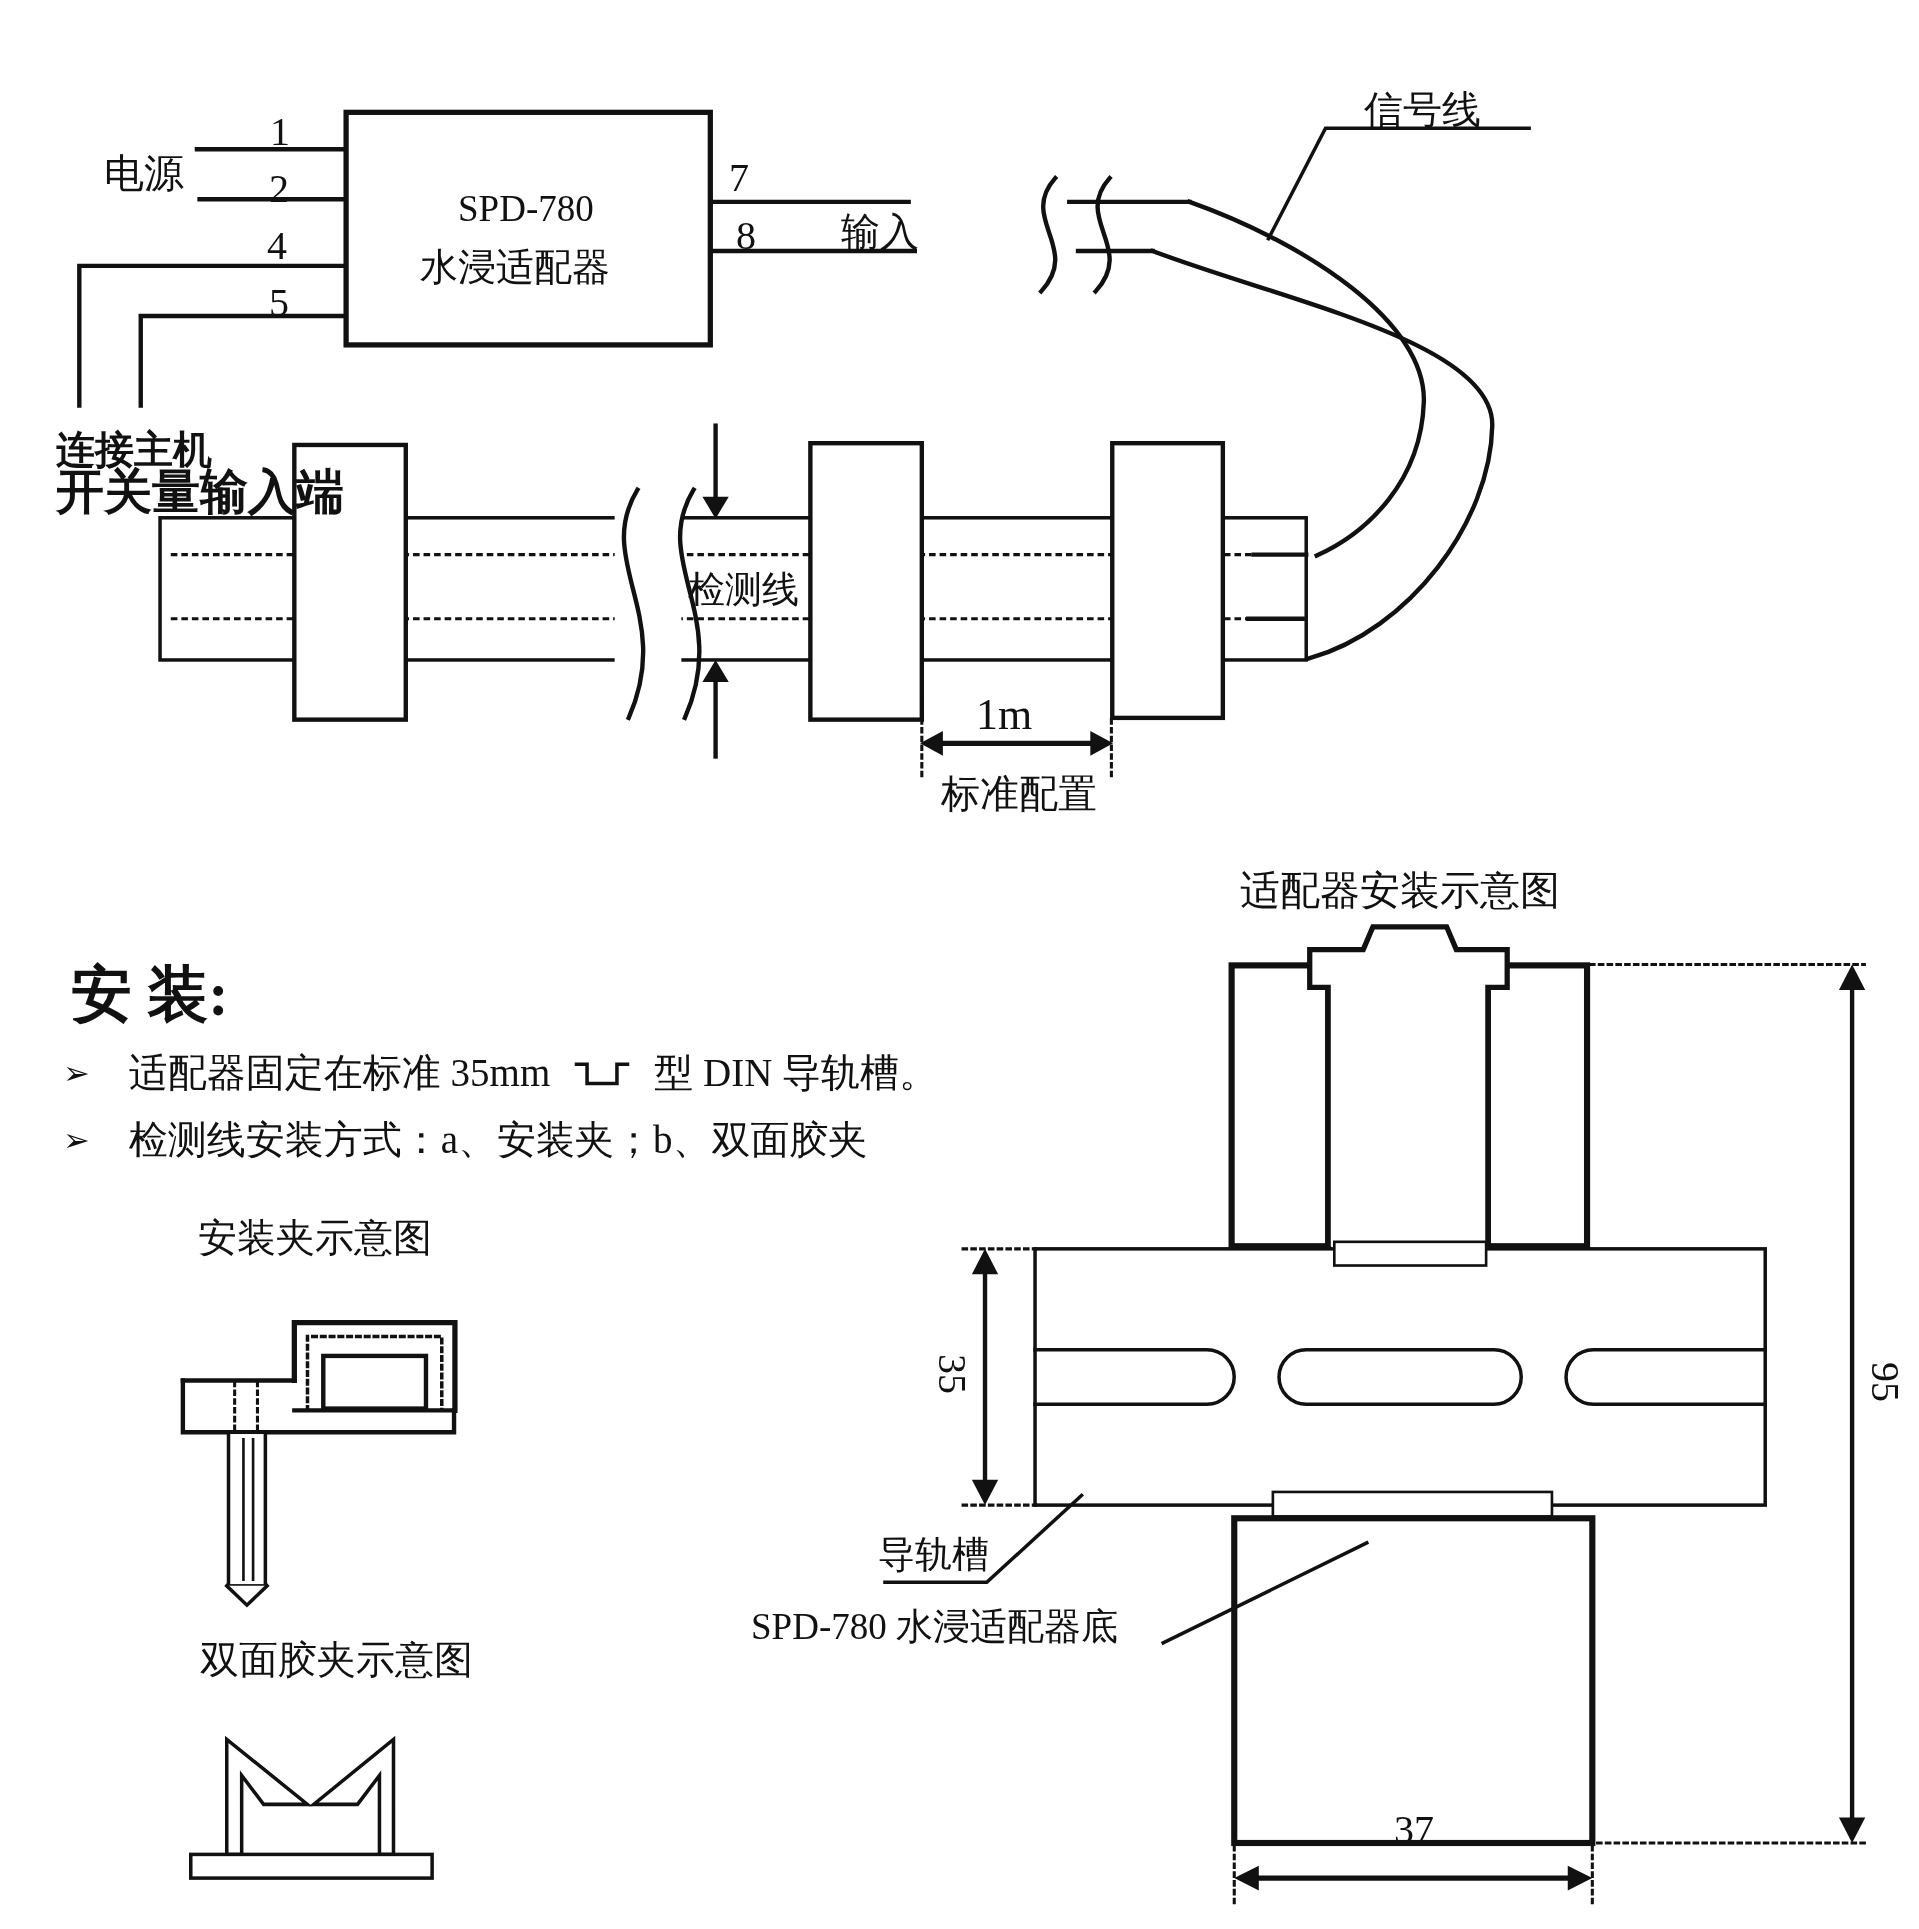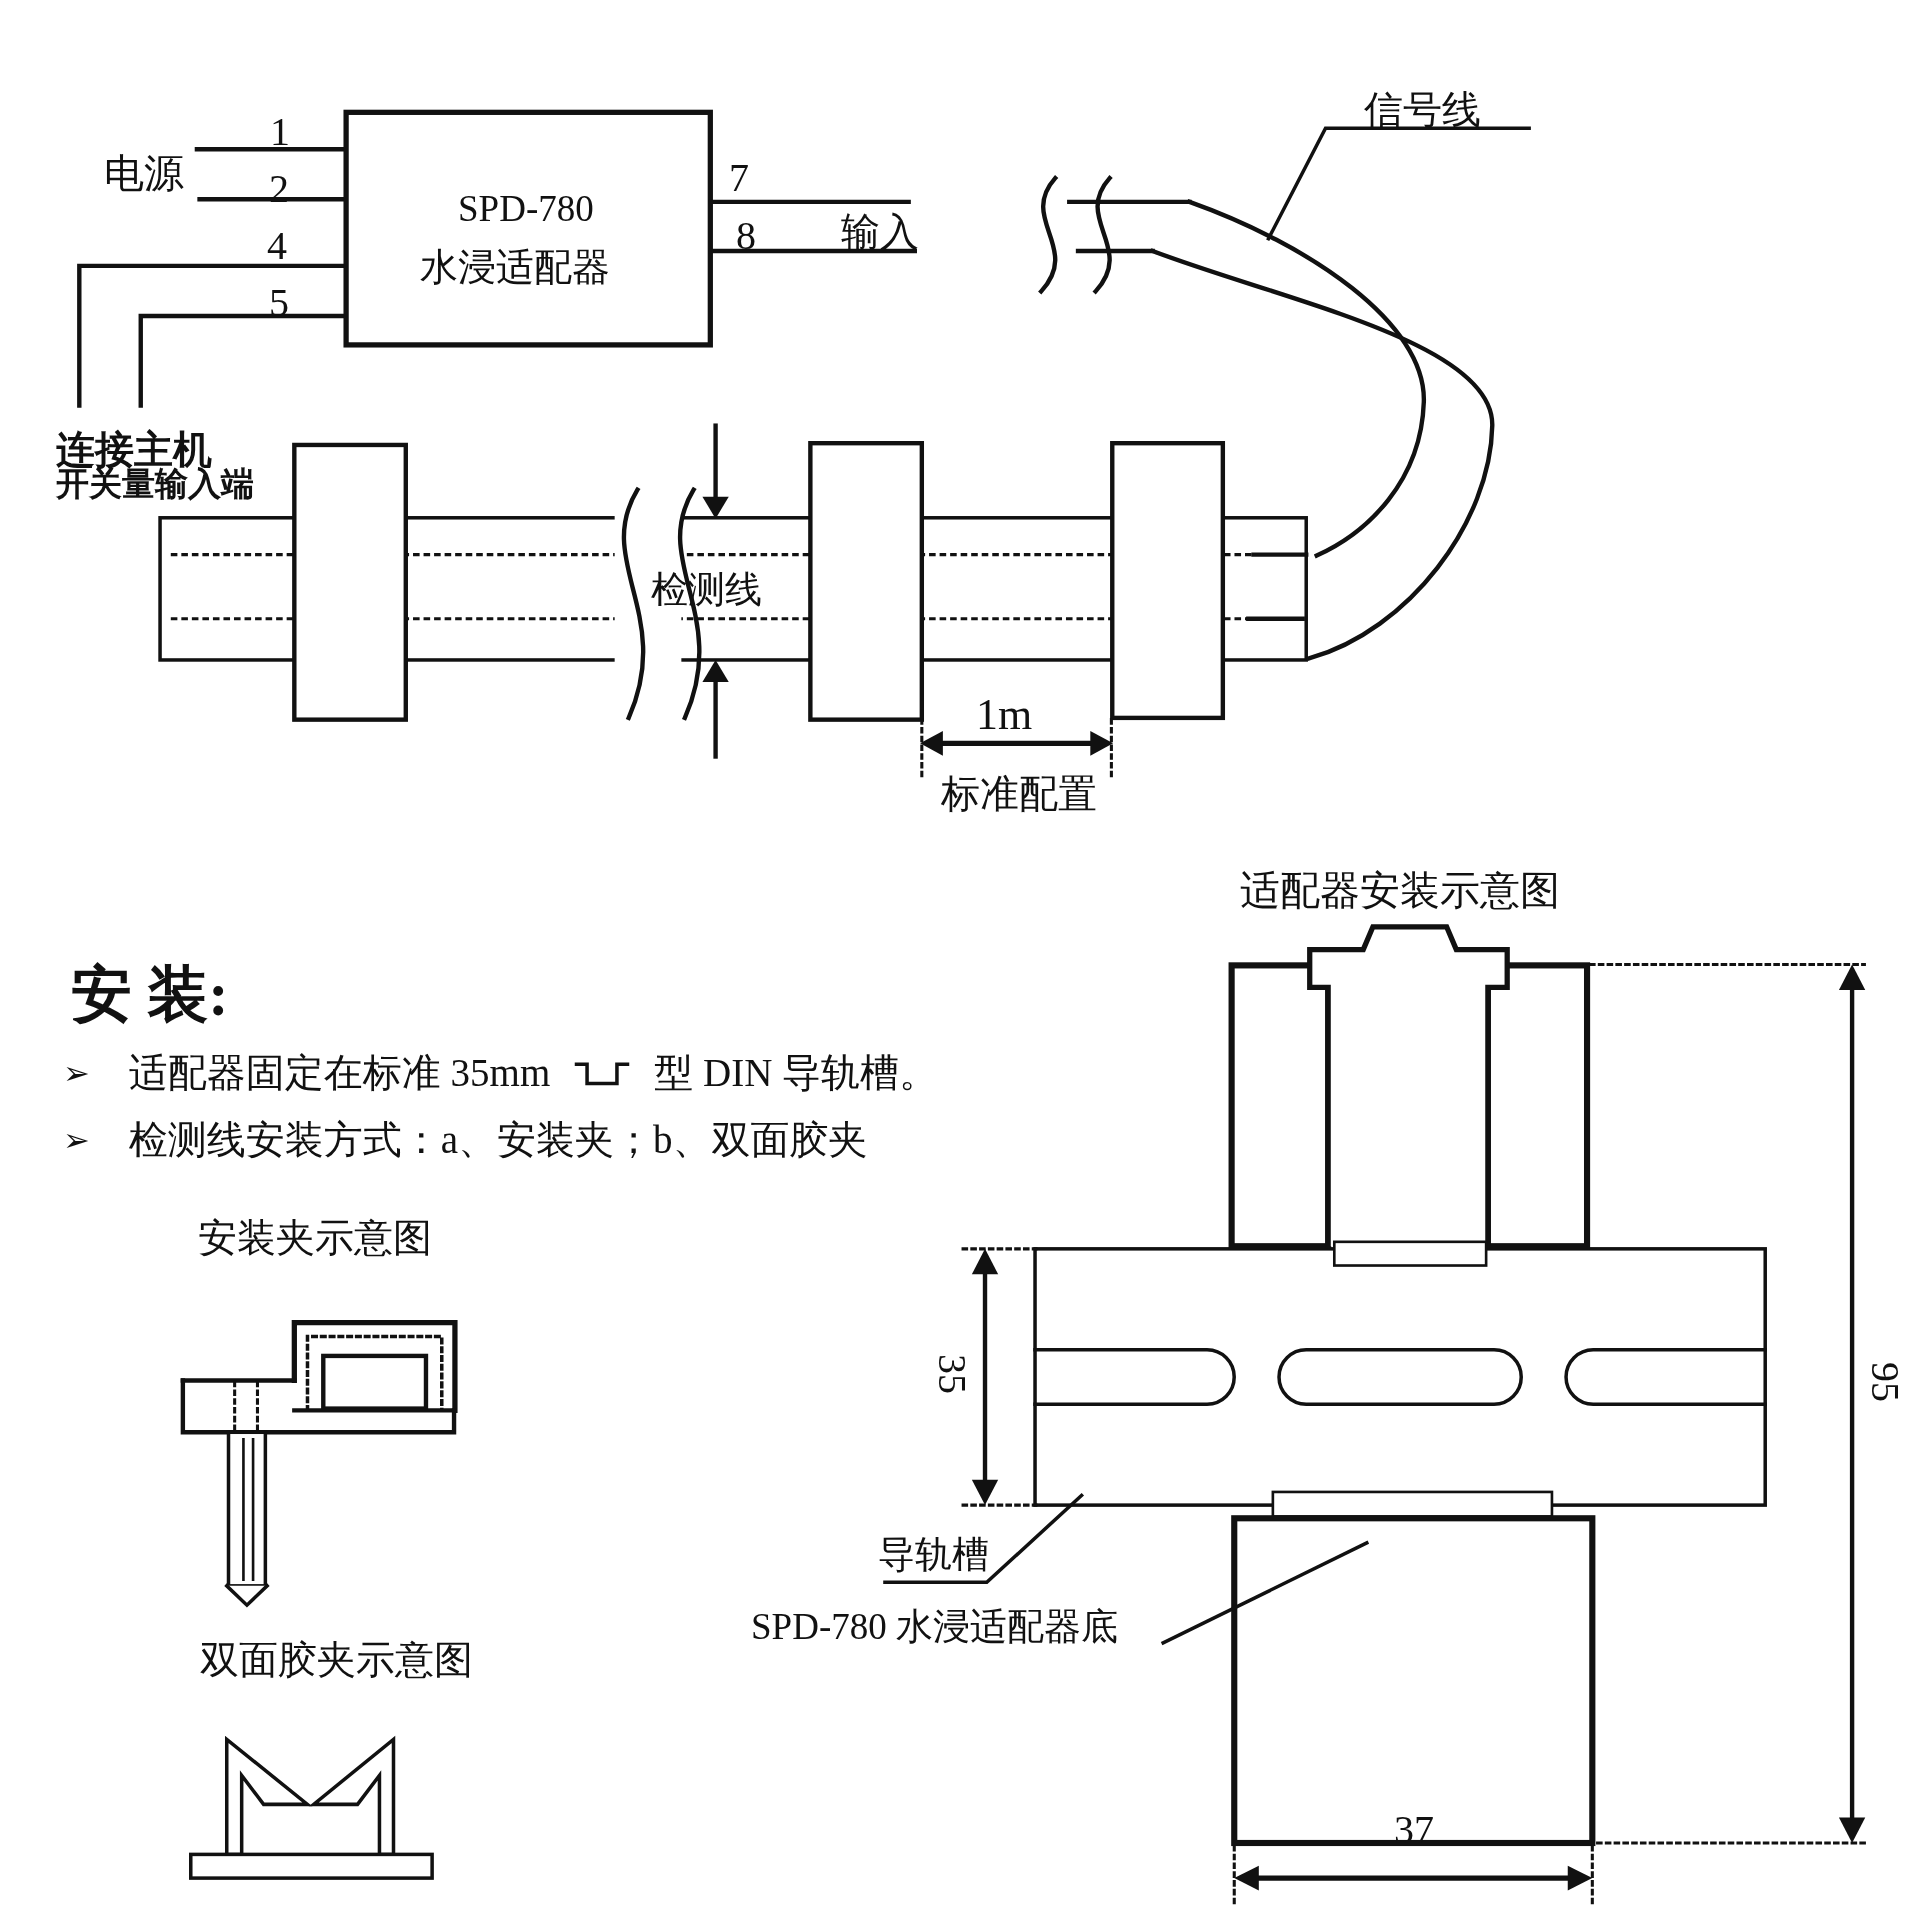--- a/index.html
+++ b/index.html
@@ -145,22 +145,22 @@
   <div class="lbl" style="left:269px;top:169px;font-size:40px;">2</div>
   <div class="lbl" style="left:267px;top:226px;font-size:40px;">4</div>
   <div class="lbl" style="left:269px;top:283px;font-size:40px;">5</div>
   <div class="lbl" style="left:458px;top:190px;font-size:37px;">SPD-780</div>
   <div class="lbl" style="left:420px;top:248px;font-size:38px;">水浸适配器</div>
   <div class="lbl" style="left:729px;top:158px;font-size:40px;">7</div>
   <div class="lbl" style="left:736px;top:216px;font-size:40px;">8</div>
   <div class="lbl" style="left:841px;top:212px;font-size:39px;">输入</div>
   <div class="lbl" style="left:1364px;top:90px;font-size:39px;">信号线</div>
   <div class="lbl b" style="left:56px;top:430px;font-size:39px;">连接主机</div>
-  <div class="lbl b" style="left:56px;top:468px;font-size:33px;font-family:Liberation Serif, serif;">开关量输入端</div>
-  <div class="lbl" style="left:651px;top:571px;font-size:37px;text-align:right;">检测线</div>
+  <div class="lbl b" style="left:56px;top:468px;font-size:48px;font-family:Liberation Serif, serif;">开关量输入端</div>
+  <div class="lbl" style="left:688px;top:571px;font-size:37px;text-align:right;">检测线</div>
   <div class="lbl" style="left:976px;top:693px;font-size:44px;">1m</div>
   <div class="lbl" style="left:941px;top:774px;font-size:39px;text-align:right;">标准配置</div>
 
   <div class="lbl b" style="left:71px;top:964px;font-size:61px;">安 装:</div>
 
   <div class="bullet-row" style="left:63px;top:1046px;">
     <span class="mk">➢</span>
     <span class="tx">适配器固定在标准 35mm</span>
     <svg class="din-sym" width="58" height="32" viewBox="0 0 66 36">
       <path d="M2,8 H16 V30 H50 V8 H64" stroke="#111" stroke-width="4" fill="none"></path>

